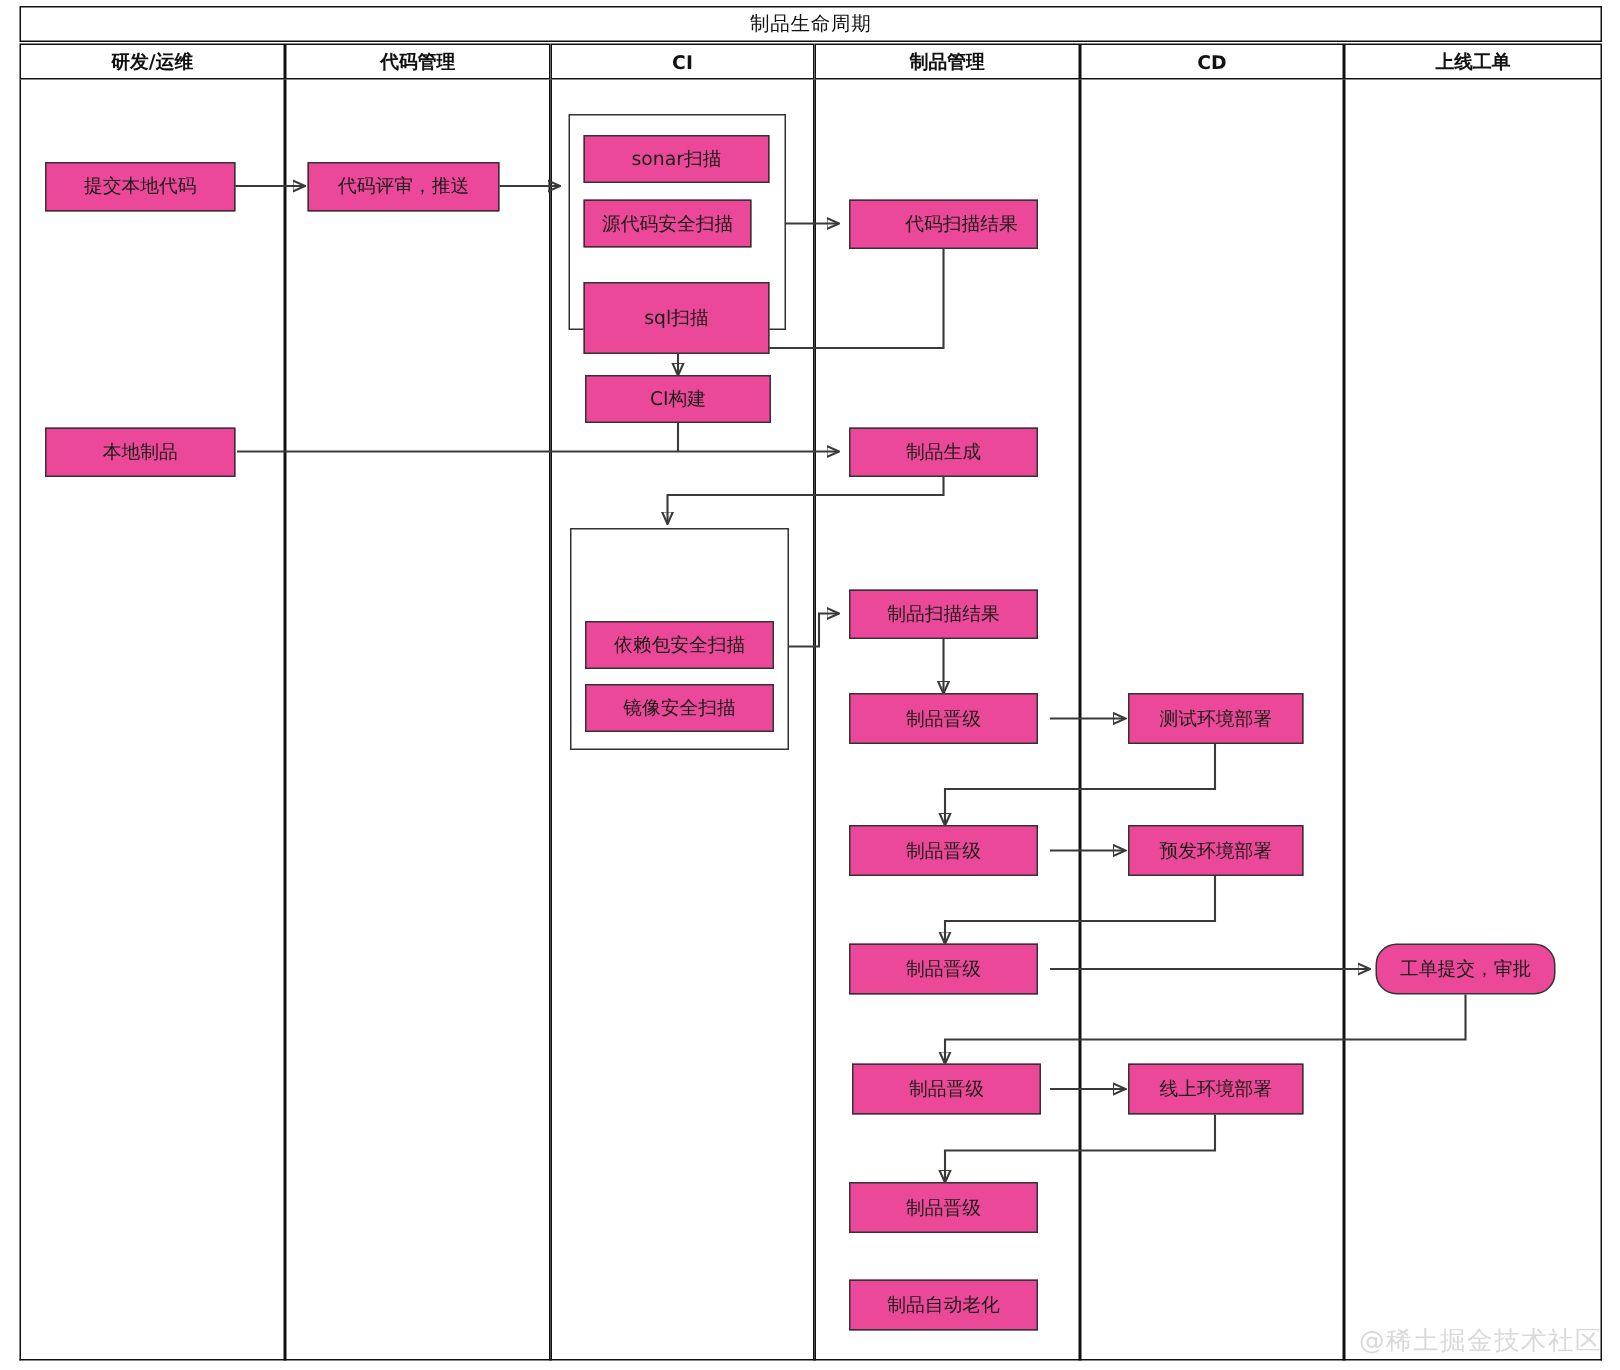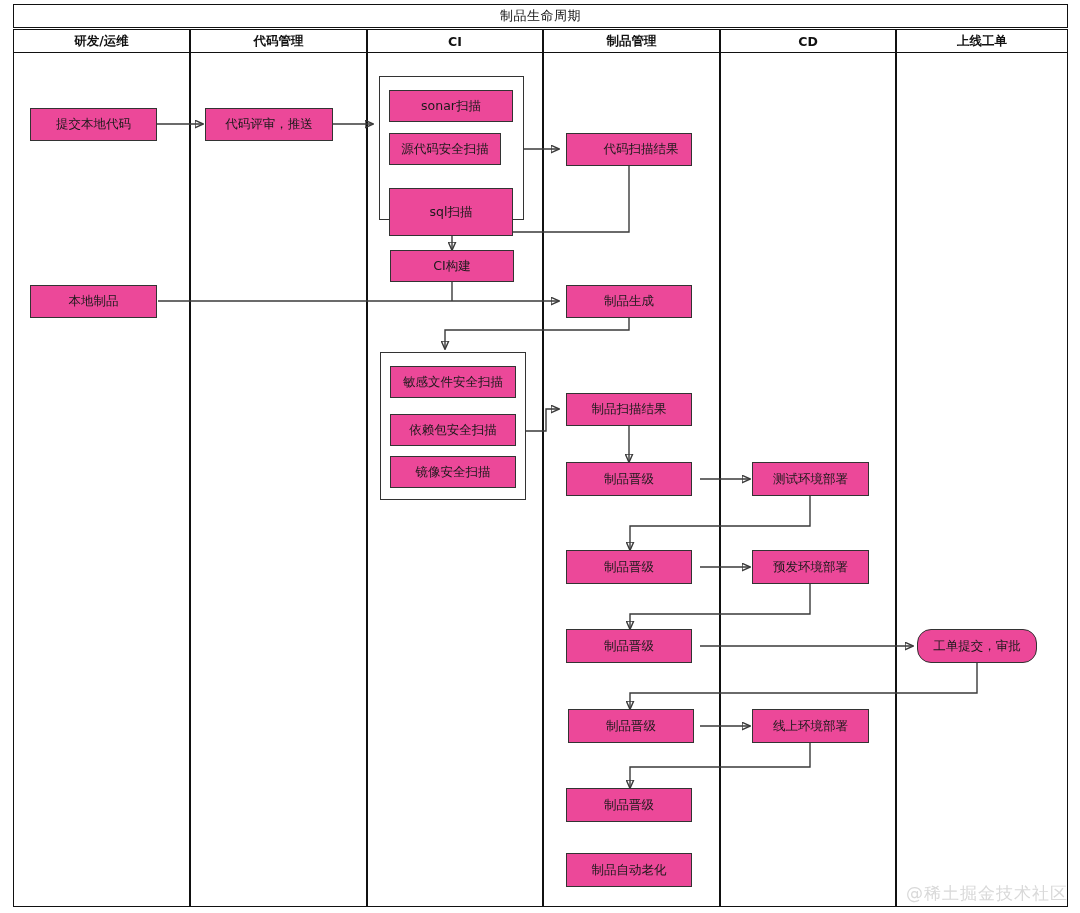--- a/index.html
+++ b/index.html
@@ -156,21 +156,20 @@
   <div class="node" style="left:205px;top:108px;width:128px;height:33px;">代码评审，推送</div>
 
   <div class="group-box" style="left:379px;top:76px;width:145px;height:144px;"></div>
   <div class="node" style="left:389px;top:90px;width:124px;height:32px;">sonar扫描</div>
   <div class="node" style="left:389px;top:133px;width:112px;height:32px;">源代码安全扫描</div>
   <div class="node" style="left:389px;top:176px;width:124px;height:48px;margin-top:12px;">sql扫描</div>
 
   <div class="node" style="left:390px;top:250px;width:124px;height:32px;">CI构建</div>
 
   <div class="group-box" style="left:380px;top:352px;width:146px;height:148px;"></div>
-  <div class="node" style="left:390px;top:366px;width:126px;height:32px;">敏感文件安全扫描</div>
   <div class="node" style="left:390px;top:414px;width:126px;height:32px;">依赖包安全扫描</div>
   <div class="node" style="left:390px;top:456px;width:126px;height:32px;">镜像安全扫描</div>
 
   <div class="node" style="left:566px;top:133px;width:126px;height:33px;padding-left:24px;">代码扫描结果</div>
   <div class="node" style="left:566px;top:285px;width:126px;height:33px;">制品生成</div>
   <div class="node" style="left:566px;top:393px;width:126px;height:33px;">制品扫描结果</div>
   <div class="node" style="left:566px;top:462px;width:126px;height:34px;">制品晋级</div>
   <div class="node" style="left:566px;top:550px;width:126px;height:34px;">制品晋级</div>
   <div class="node" style="left:566px;top:629px;width:126px;height:34px;">制品晋级</div>
   <div class="node" style="left:568px;top:709px;width:126px;height:34px;">制品晋级</div>

